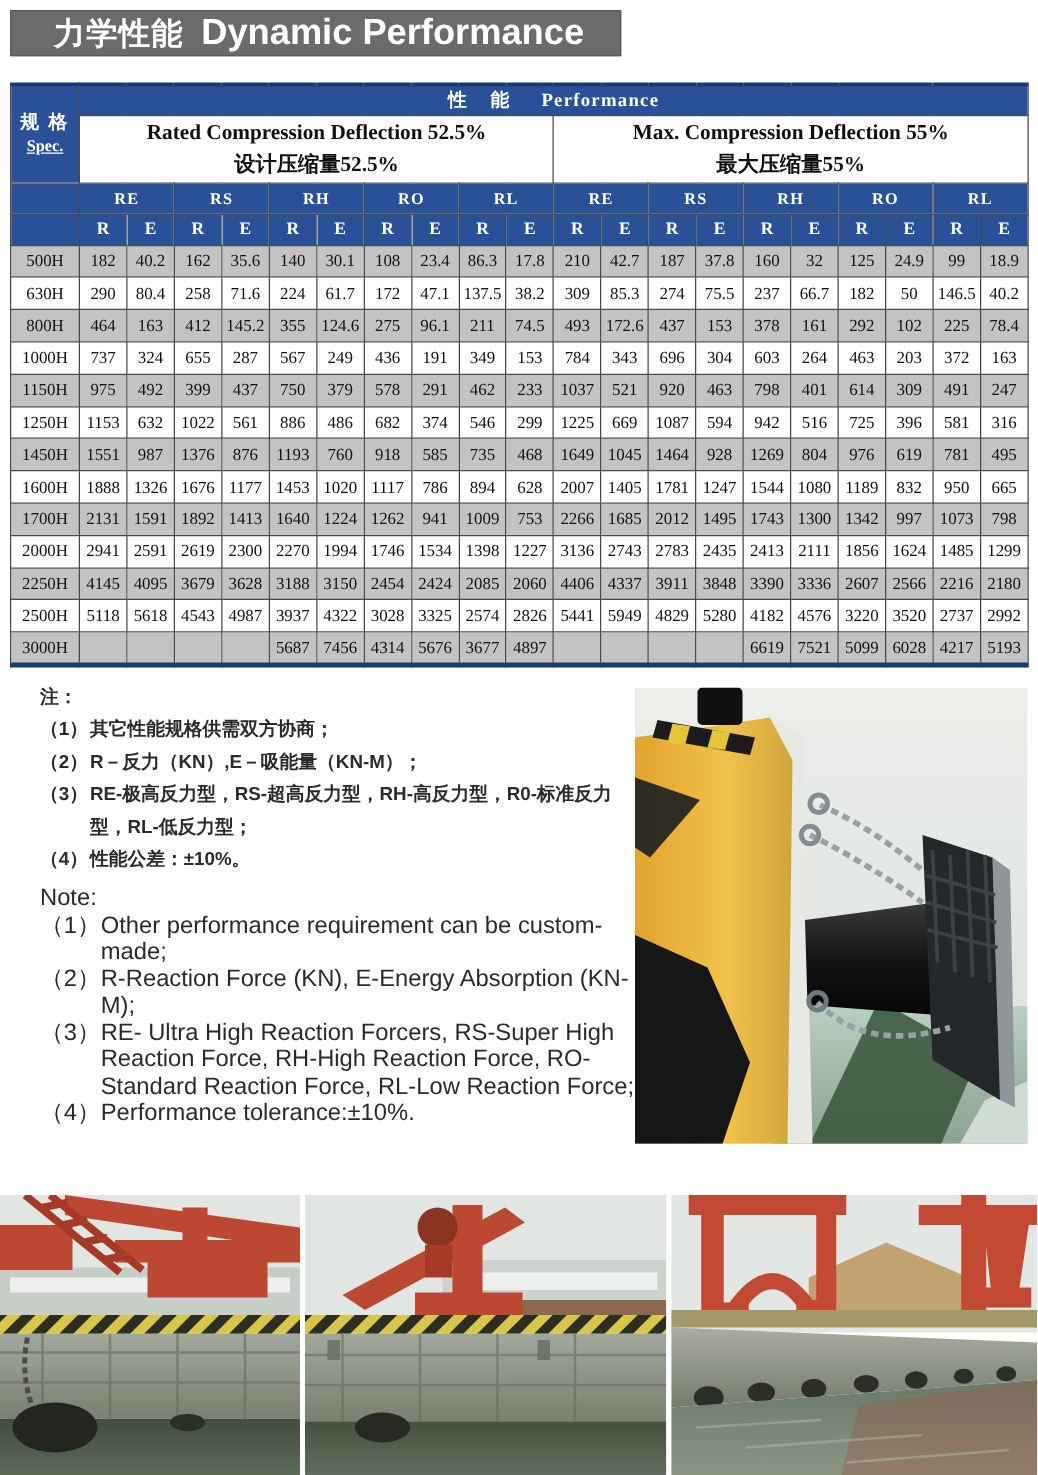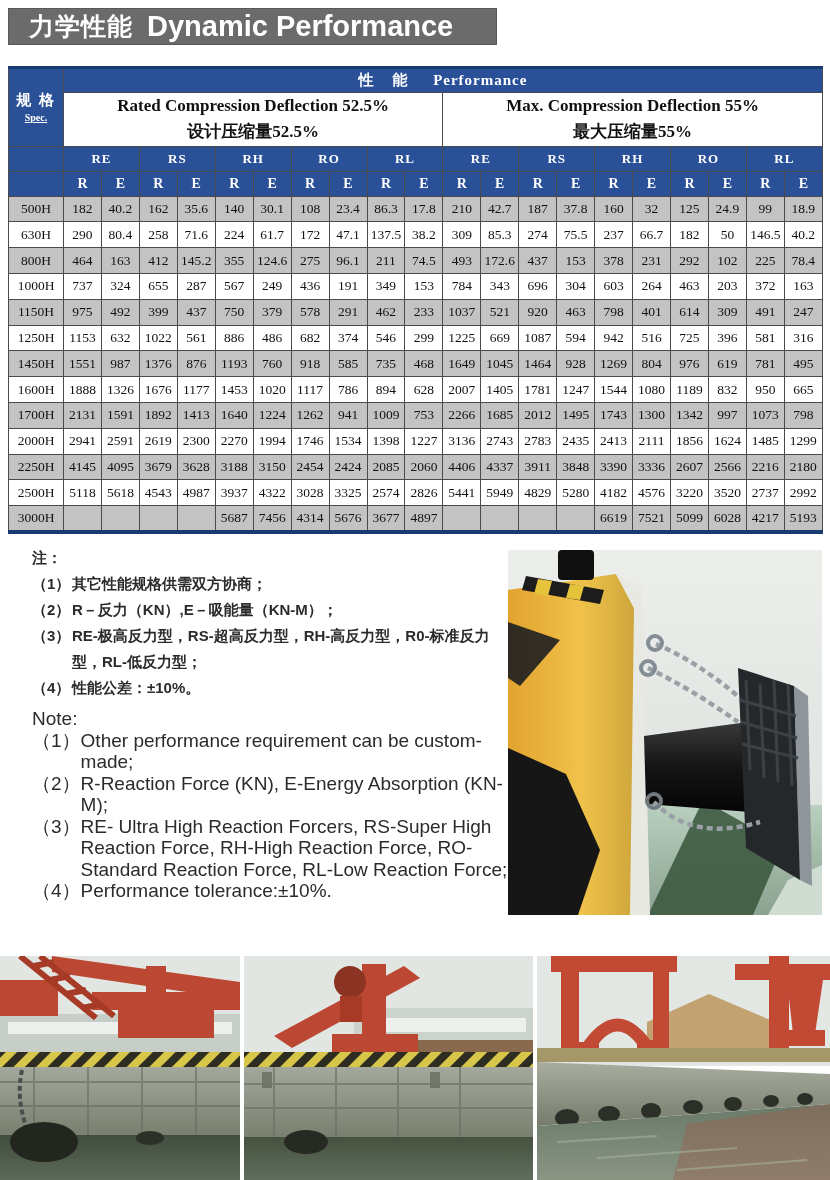--- a/index.html
+++ b/index.html
@@ -2,21 +2,21 @@
 <html style="--blue: #2a5198; --title-gray: #6b6b6b;"><head>
 <meta charset="utf-8">
 <style>
   html,body{margin:0;padding:0;background:#ffffff;}
   .page{position:relative;width:830px;height:1180px;background:#ffffff;overflow:hidden;
         font-family:"Liberation Sans",sans-serif;}
 
   
   .title-bar{position:absolute;left:8px;top:8px;width:489px;height:37px;
              background:var(--title-gray,#6b6b6b);border:1px solid #585858;
-             display:flex;align-items:center;padding-left:20px;box-sizing:border-box;}
+             display:flex;align-items:center;padding-left:34px;box-sizing:border-box;}
   .title-bar .zh{color:#fff;font-size:25px;font-weight:bold;letter-spacing:1px;}
   .title-bar .en{color:#fff;font-size:29px;font-weight:bold;margin-left:14px;}
 
   
   table.perf{position:absolute;left:8px;top:66px;width:814px;border-collapse:collapse;
              table-layout:fixed;font-family:"Liberation Serif",serif;
              border-top:3px solid #1a3a72;border-bottom:4px solid #1a3a72;
              border-left:1px solid #3a3a3a;border-right:1px solid #3a3a3a;}
   table.perf td{border:1px solid #4a4a4a;text-align:center;vertical-align:middle;
                 padding:0;overflow:hidden;white-space:nowrap;}
@@ -61,21 +61,21 @@
 
   <table class="perf">
     <colgroup>
       <col style="width:55px">
       <col span="20" style="width:37.95px">
     </colgroup>
     <thead>
       <tr class="perf-row">
         <td class="hdr-blue spec-head" rowspan="2">
           <div>规 格</div>
-          <div style="font-size:10px;letter-spacing:0;text-decoration:underline;">Spec.</div>
+          <div style="font-size:13px;letter-spacing:0;text-decoration:underline;">Spec.</div>
         </td>
         <td class="hdr-blue" colspan="20">
           <span>性　能</span>
           <span style="letter-spacing:1px;margin-left:18px;">Performance</span>
         </td>
       </tr>
       <tr class="group-row">
         <td colspan="10">
           <div>Rated Compression Deflection 52.5%</div>
           <div>设计压缩量52.5%</div>
@@ -179,21 +179,21 @@
           <td>124.6</td>
           <td>275</td>
           <td>96.1</td>
           <td>211</td>
           <td>74.5</td>
           <td>493</td>
           <td>172.6</td>
           <td>437</td>
           <td>153</td>
           <td>378</td>
-          <td>231</td>
+          <td>161</td>
           <td>292</td>
           <td>102</td>
           <td>225</td>
           <td>78.4</td>
         </tr>
         <tr class="even">
           <td class="spec-cell">1000H</td>
           <td>737</td>
           <td>324</td>
           <td>655</td>

